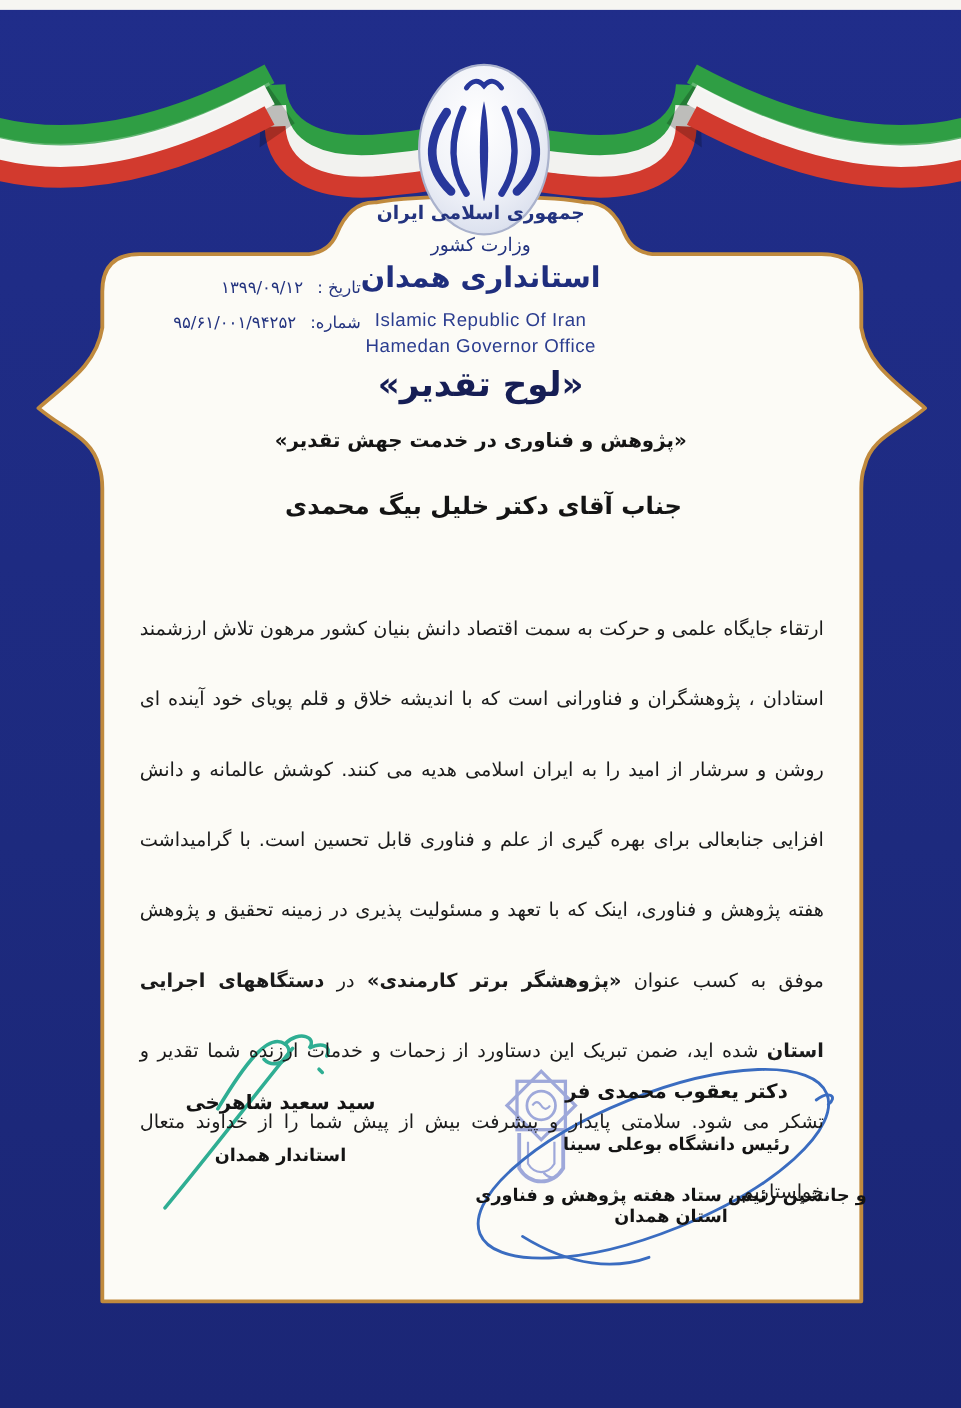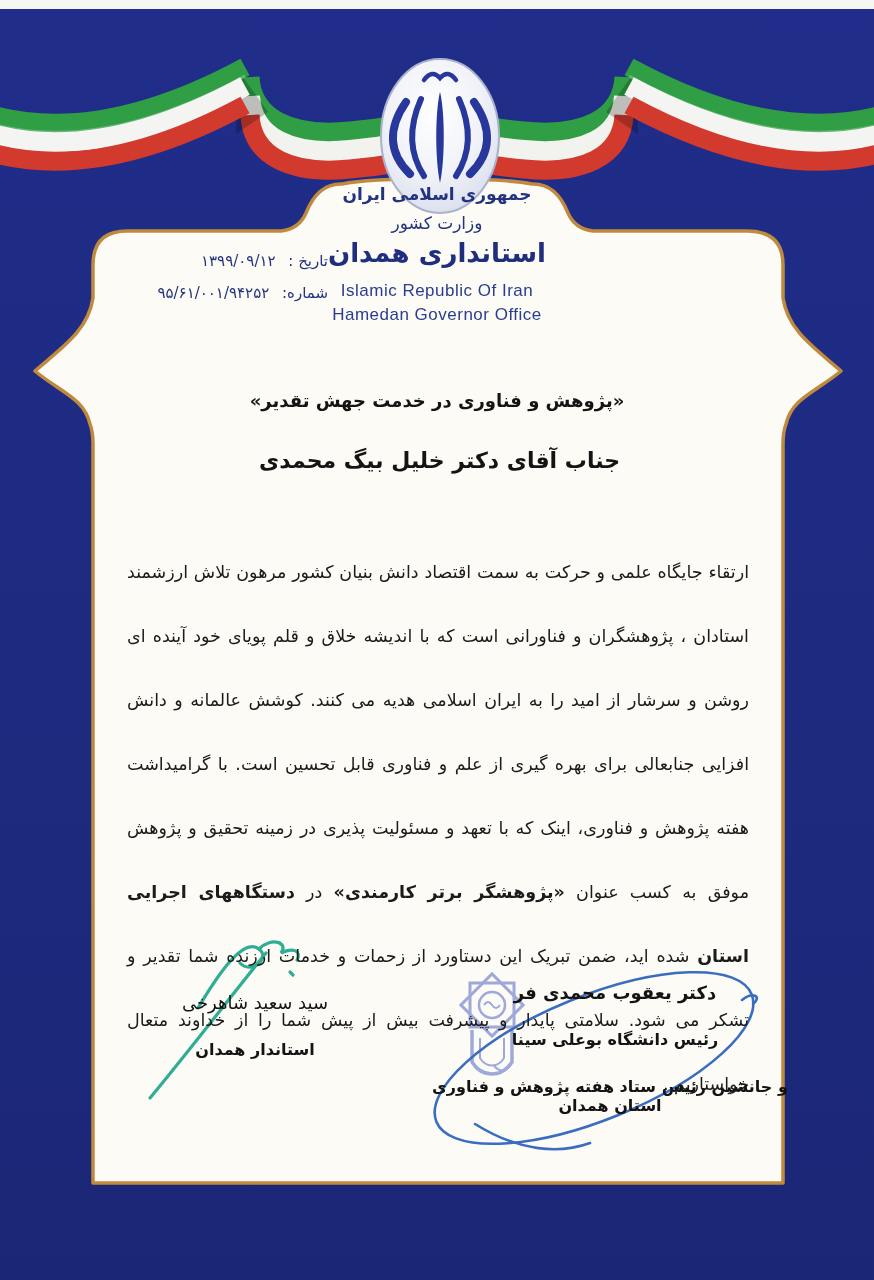--- a/index.html
+++ b/index.html
@@ -29,21 +29,21 @@
   .doc-title{top:332px;left:287px;width:300px;text-align:center;direction:rtl;
              font-size:31px;font-weight:bold;color:#161e55;letter-spacing:1px;}
   .doc-slogan{top:390px;left:187px;width:500px;text-align:center;direction:rtl;
               font-size:18px;font-weight:bold;color:#141414;}
   .recipient{top:448px;right:254px;direction:rtl;white-space:nowrap;
              font-size:22px;font-weight:bold;color:#141414;margin-left:40px;}
   .body-text{top:522px;left:127px;width:622px;direction:rtl;text-align:justify;
              font-size:17.5px;line-height:64px;color:#1b1b1b;}
   .body-text .b{font-weight:bold;}
   
-  .sig-left-name {top:992px;left:110px;width:290px;text-align:center;font-size:18px;font-weight:normal;color:#141414;direction:rtl;}
+  .sig-left-name {top:992px;left:110px;width:290px;text-align:center;font-size:18px;font-weight:bold;color:#141414;direction:rtl;}
   .sig-left-role1{top:1040px;left:110px;width:290px;text-align:center;font-size:16px;font-weight:bold;color:#141414;direction:rtl;}
   .sig-left-role2{top:1084px;left:80px;width:350px;text-align:center;font-size:16px;font-weight:bold;color:#141414;direction:rtl;}
   .sig-right-name {top:982px;left:470px;width:290px;text-align:center;font-size:18px;font-weight:bold;color:#141414;direction:rtl;}
   .sig-right-role1{top:1030px;left:470px;width:290px;text-align:center;font-size:16px;font-weight:bold;color:#141414;direction:rtl;}
   .sig-right-role2{top:1077px;left:425px;width:370px;text-align:center;font-size:16px;font-weight:bold;color:#141414;direction:rtl;}
   .footer-url{top:1194px;left:187px;width:500px;text-align:center;color:#f2f4ff;
               font-family:"Liberation Sans",sans-serif;font-size:27px;letter-spacing:3px;}
 </style>
 </head>
 <body>
@@ -167,20 +167,21 @@
 
   <div class="abs meta meta-date">
     <span>تاریخ :</span>
     <span class="val">۱۳۹۹/۰۹/۱۲</span>
   </div>
   <div class="abs meta meta-number">
     <span>شماره:</span>
     <span class="val">۹۵/۶۱/۰۰۱/۹۴۲۵۲</span>
   </div>
 
+  <div class="abs doc-title">«لوح تقدیر»</div>
   <div class="abs doc-slogan">«پژوهش و فناوری در خدمت جهش تقدیر»</div>
 
   <div class="abs recipient">جناب آقای دکتر خلیل بیگ محمدی</div>
 
   <p class="abs body-text"><span>ارتقاء جایگاه علمی و حرکت به سمت اقتصاد دانش بنیان کشور مرهون تلاش ارزشمند استادان ، پژوهشگران و فناورانی است که با اندیشه خلاق و قلم پویای خود آینده ای روشن و سرشار از امید را به ایران اسلامی هدیه می کنند. کوشش عالمانه و دانش افزایی جنابعالی برای بهره گیری از علم و فناوری قابل تحسین است. با گرامیداشت هفته پژوهش و فناوری، اینک که با تعهد و مسئولیت پذیری در زمینه تحقیق و پژوهش موفق به کسب عنوان </span><span class="b">«پژوهشگر برتر کارمندی»</span><span> در </span><span class="b">دستگاههای اجرایی استان</span><span> شده اید، ضمن تبریک این دستاورد از زحمات و خدمات ارزنده شما تقدیر و تشکر می شود. سلامتی پایدار و پیشرفت بیش از پیش شما را از خداوند متعال خواستاریم .</span></p>
 
   <div class="abs sig-left-name">سید سعید شاهرخی</div>
   <div class="abs sig-left-role1">استاندار همدان</div>
 
   <div class="abs sig-right-name">دکتر یعقوب محمدی فر</div>

